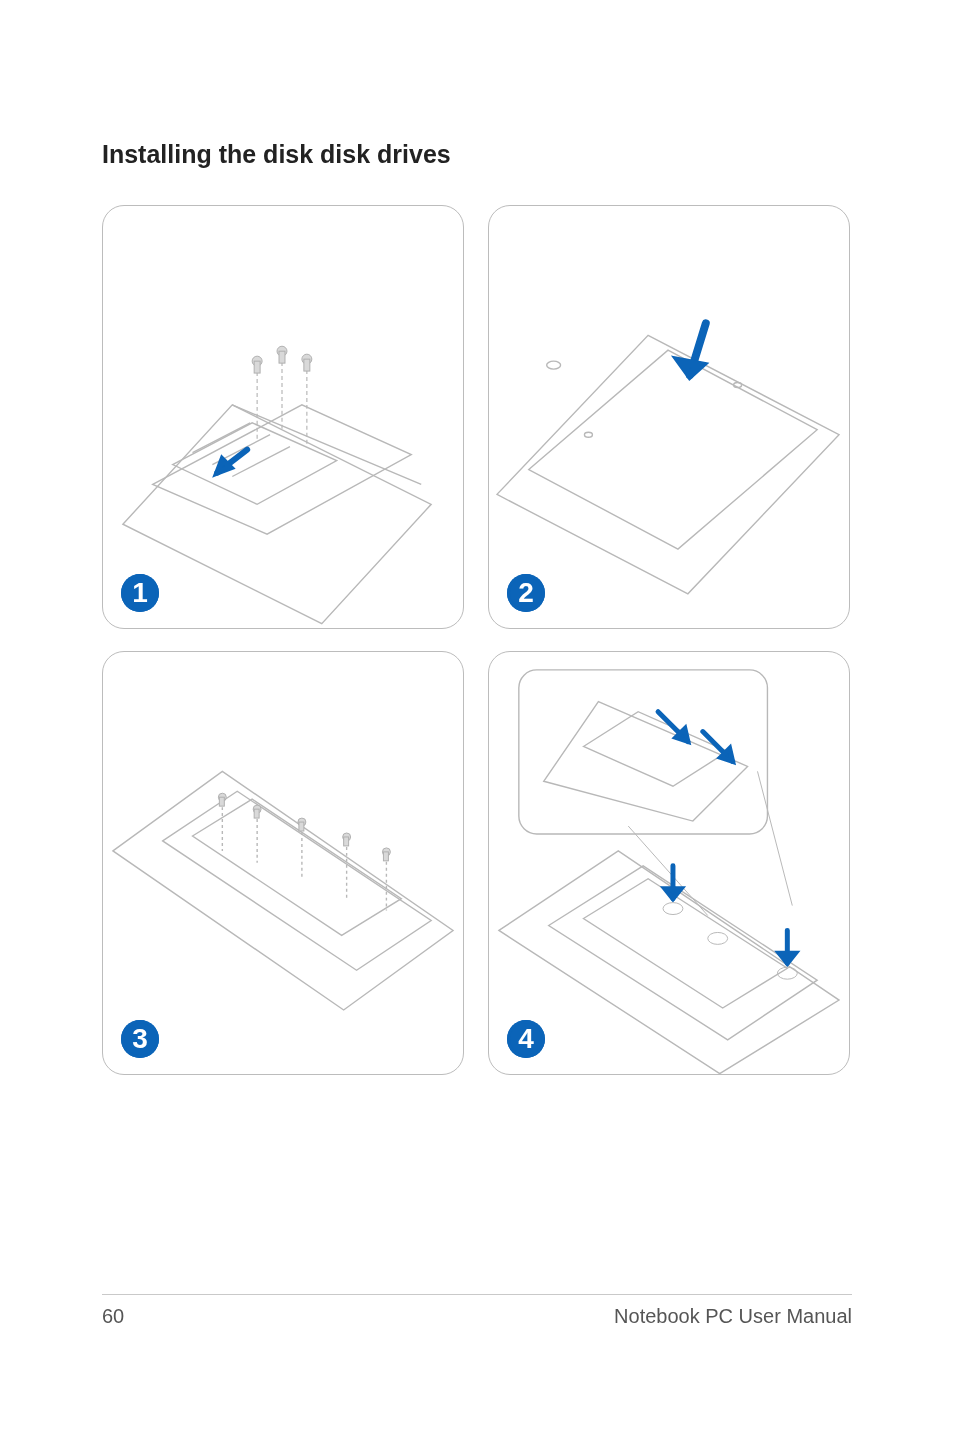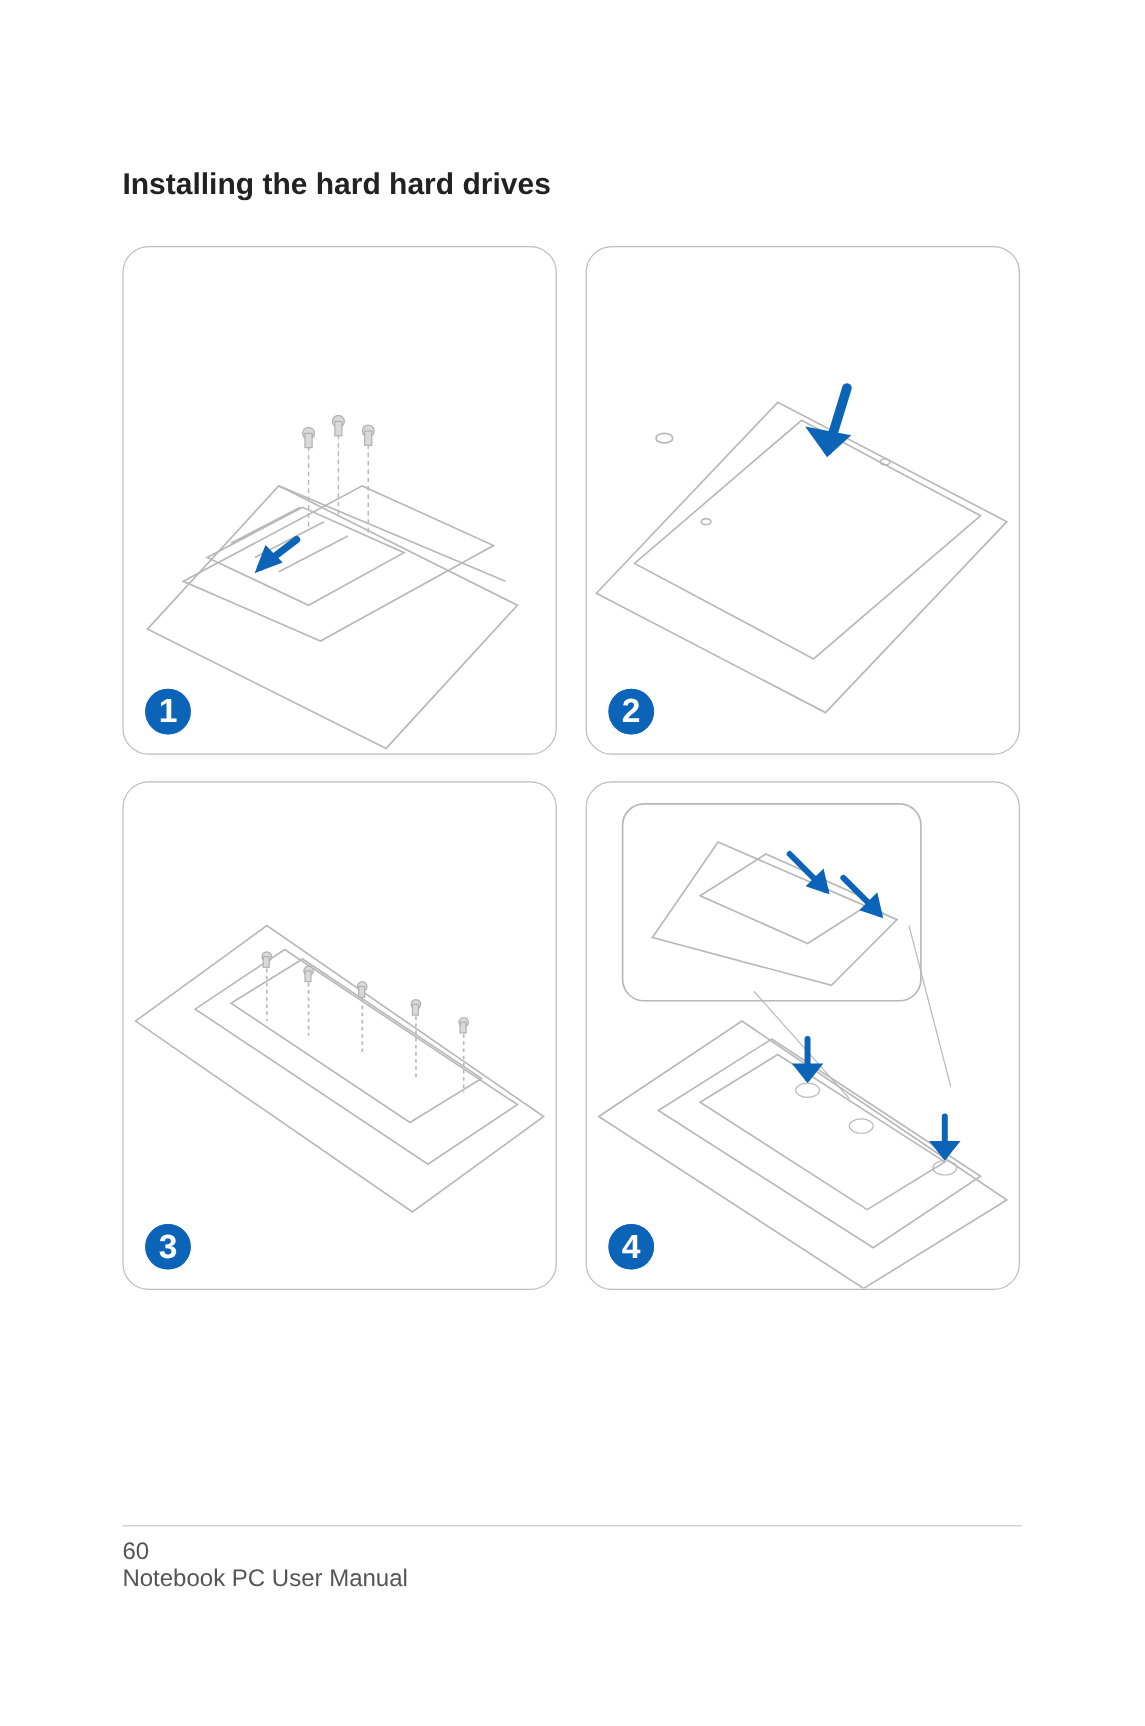--- a/index.html
+++ b/index.html
@@ -68,28 +68,27 @@
       left: 102px;
       right: 102px;
       bottom: 110px;
       border-top: 1px solid #c9c9c9;
       padding-top: 10px;
       display: flex;
       justify-content: space-between;
       font-size: 20px;
       color: #555;
       font-family: -apple-system, 'Segoe UI', Arial, sans-serif;
-      flex-direction: column;
     }
   </style>
 </head>
 <body>
 
 <div class="page">
-  <h2 class="section-title">Installing the hard hard drives</h2>
+  <h2 class="section-title">Installing the disk disk drives</h2>
 
   <div class="panels">
 
     <div class="panel">
       <svg class="diagram" viewBox="0 0 362 424">
         <g stroke="#b8b8b8" stroke-width="1.4" fill="none">
           <path d="M 20 320 L 130 200 L 330 300 L 220 420 Z"></path>
           <path d="M 130 200 L 320 280"></path>
           <path d="M 50 280 L 200 200 L 310 250 L 165 330 Z"></path>
           <path d="M 70 260 L 150 218 L 235 256 L 155 300 Z"></path>

